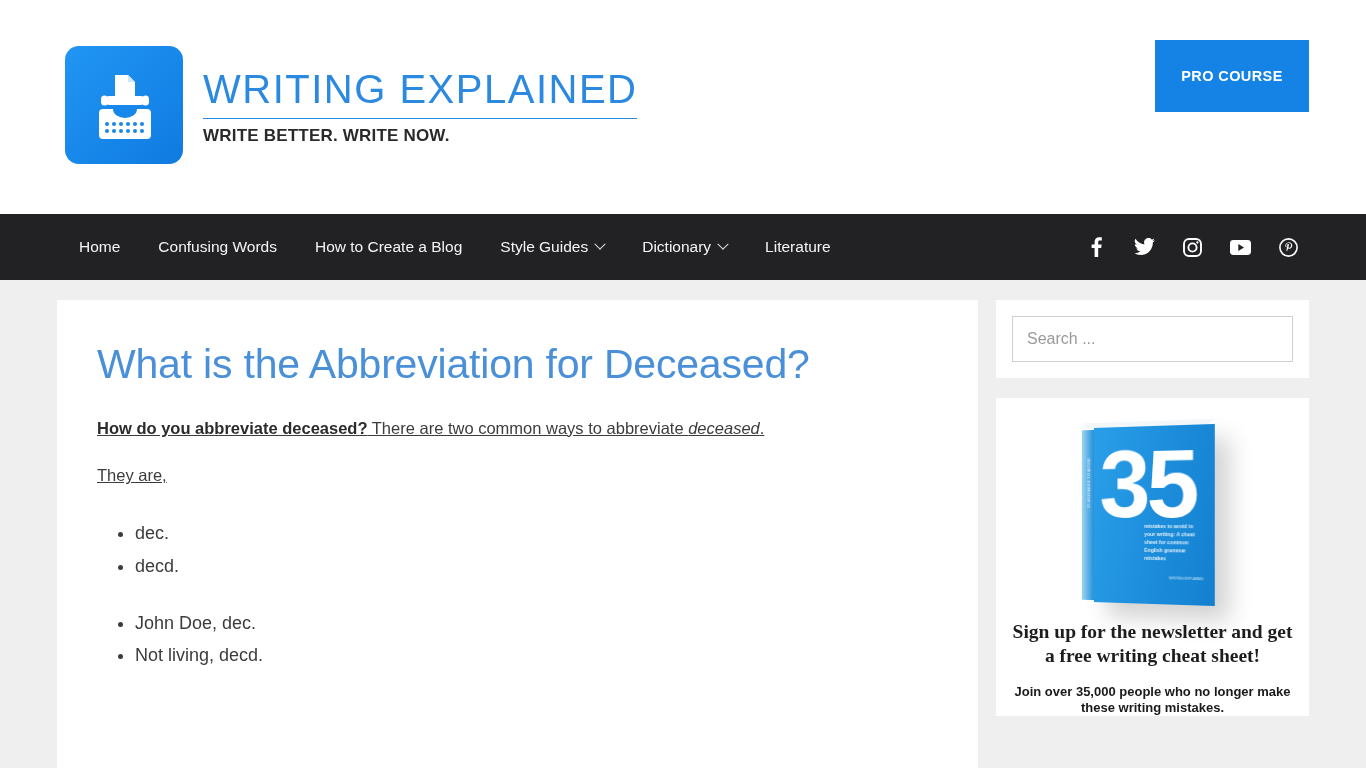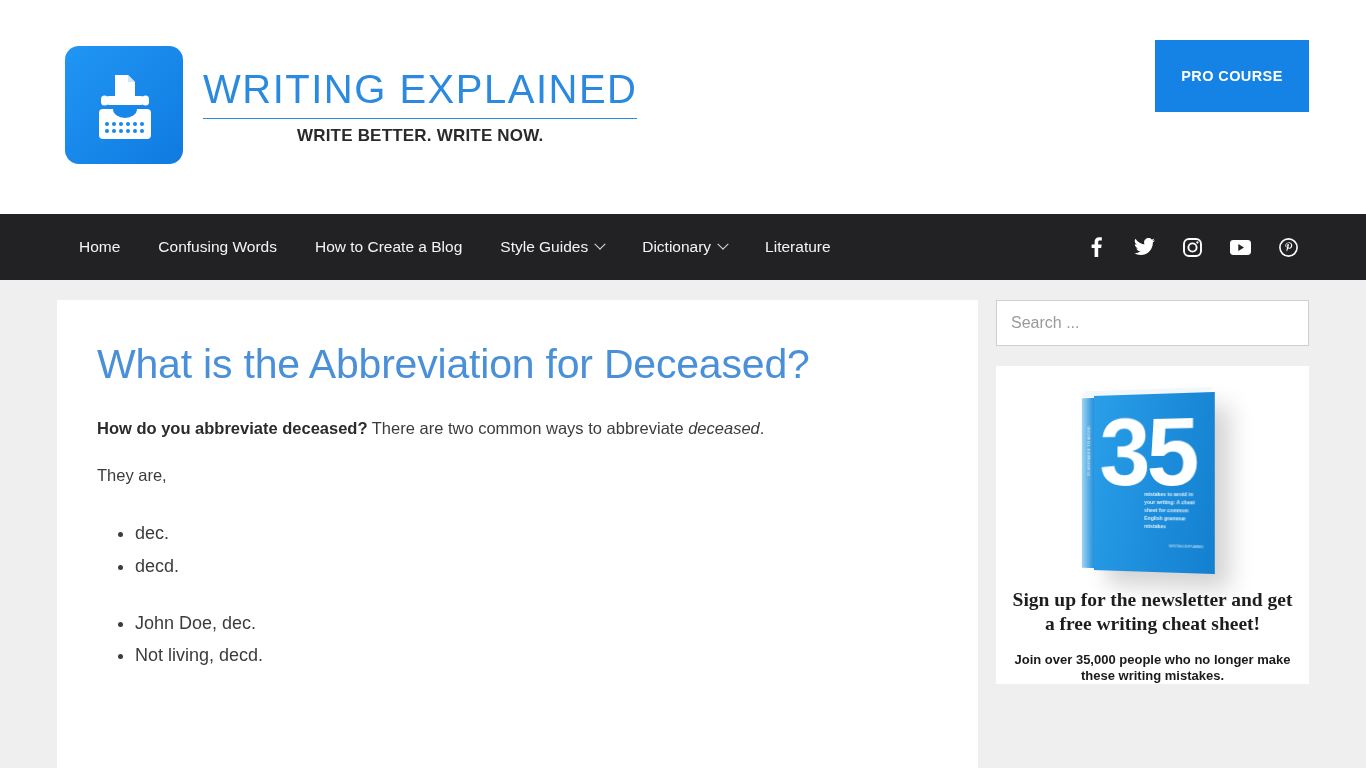--- a/index.html
+++ b/index.html
@@ -51,21 +51,20 @@
   .logo-rule {
     height: 1px;
     background: #2b8ae0;
     margin: 9px 0 7px 0;
   }
   .logo-tagline {
     font-size: 17px;
     font-weight: 700;
     letter-spacing: 0.2px;
     color: #2a2a2a;
-    text-align: center;
     white-space: nowrap;
   }
   .pro-course-btn {
     position: absolute;
     right: 0px; top: 40px;
     width: 154px; height: 72px;
     background: #1583e6;
     color: #ffffff;
     border: none;
     font-size: 14.5px;
@@ -159,40 +158,42 @@
     color: #4a90d9;
     text-decoration: none;
     cursor: pointer;
   }
   .bc-sep { color: #555; padding: 0 2px; }
   .entry p {
     font-size: 16.5px;
     color: #3c3c3c;
     line-height: 1.55;
     margin: 0 0 30px 0;
+    text-decoration: underline;
   }
   .entry p.lead { margin-bottom: 22px; }
   .entry p strong { color: #2b2b2b; font-weight: 700; }
   .entry p em { font-style: italic; }
   .entry ul {
     margin: 0 0 28px 0;
     padding-left: 38px;
     list-style: disc;
   }
   .entry ul li {
     font-size: 18px;
     color: #3c3c3c;
     line-height: 1.6;
     margin-bottom: 4px;
   }
 
   
   .sidebar { width: 313px; }
   .widget {
     background: #ffffff;
+    padding: 16px;
     margin-bottom: 20px;
   }
   .search-input {
     width: 100%;
     height: 46px;
     border: 1px solid #cfcfcf;
     background: #fff;
     padding: 0 14px;
     font-size: 16px;
     color: #8b8b8b;

